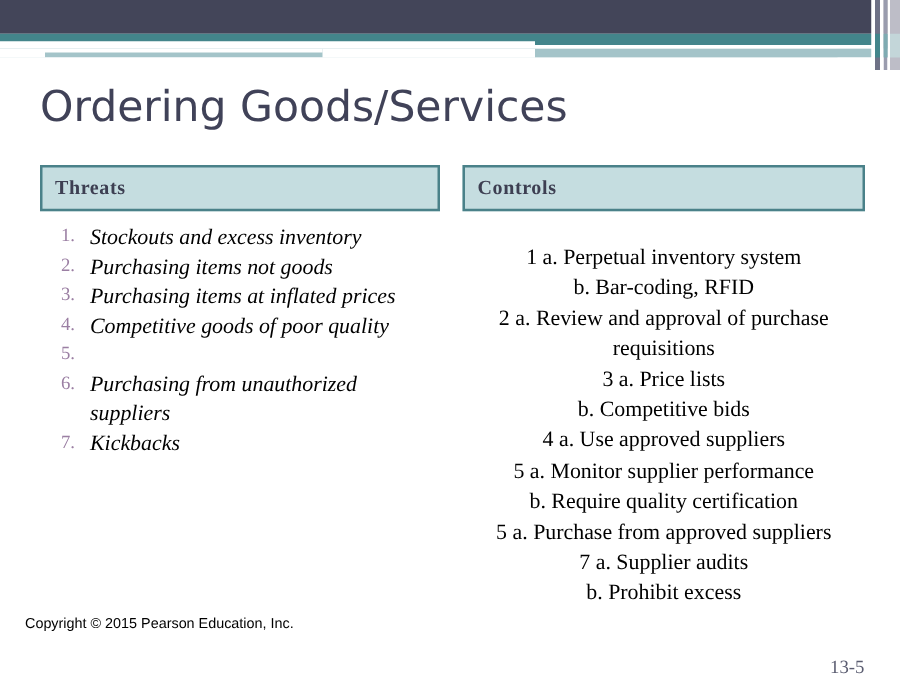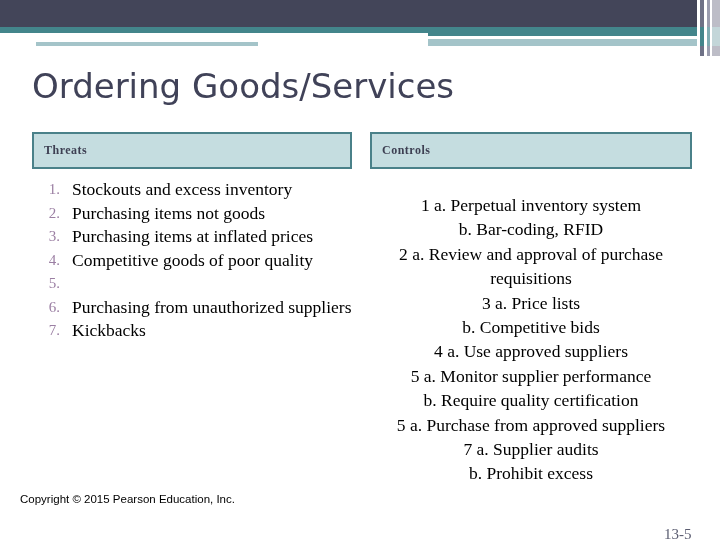--- a/index.html
+++ b/index.html
@@ -146,21 +146,21 @@
 
   .col-head {
     background: #c5dde0;
     border: 2px solid #4a8189;
     box-sizing: border-box;
     height: 37px;
     line-height: 33px;
     padding-left: 10px;
     font-family: "Liberation Serif", "DejaVu Serif", serif;
     font-weight: bold;
-    font-size: 12px;
+    font-size: 16px;
     color: #3d3f52;
     letter-spacing: 0.5px;
   }
 
   
   .threat-list {
     margin: 0;
     padding: 9px 0 0 0;
     list-style: none;
   }
@@ -176,20 +176,21 @@
     flex: 0 0 40px;
     text-align: right;
     padding-right: 12px;
     box-sizing: border-box;
     color: #9b7fa3;
     font-size: 15px;
     line-height: 23.5px;
   }
   .threat-text {
     flex: 1 1 auto;
+    font-style: italic;
   }
 
   
   .control-list {
     margin: 0;
     padding: 24px 0 0 0;
     list-style: none;
     text-align: center;
   }
   .control-item {

